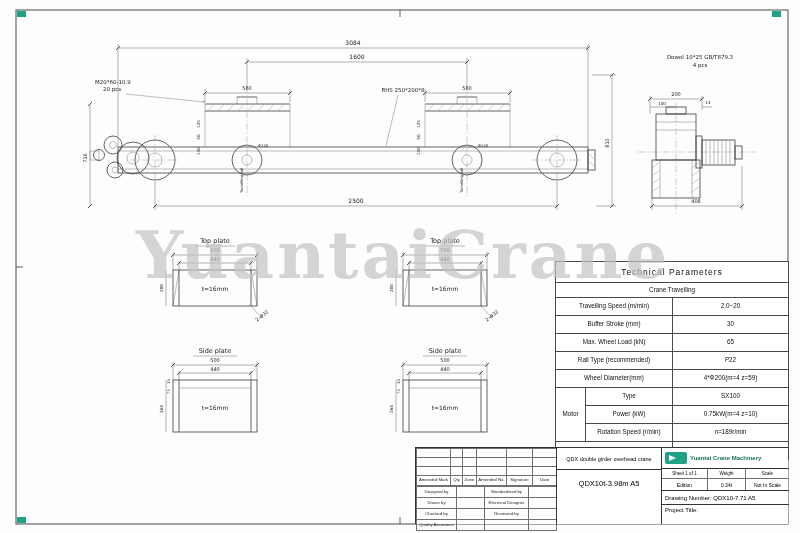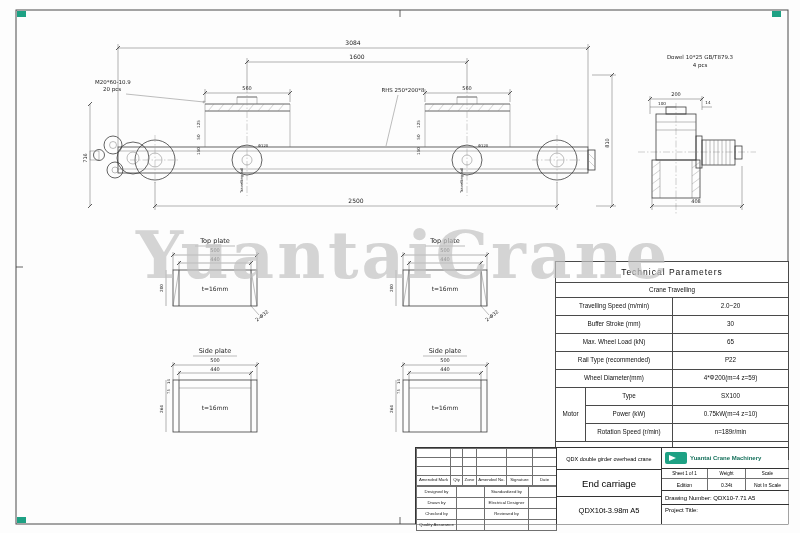--- a/index.html
+++ b/index.html
@@ -452,21 +452,20 @@
               <td></td>
         <td></td>
               <td></td>
       </tr>
     </tbody>
         </table>
   </div>
 
   <div class="tb-mid">
     <div class="tb-prod">QDX double girder overhead crane</div>
-    <div class="tb-part">End carriage</div>
     <div class="tb-code">QDX10t-3.98m A5</div>
   </div>
 
   <div class="tb-right">
     <div class="tb-co">
       <span class="logo"></span>
       <span class="co-name">Yuantai Crane Machinery</span>
     </div>
     <div class="tb-shr">
       <div class="c1">Sheet 1 of 1</div>

